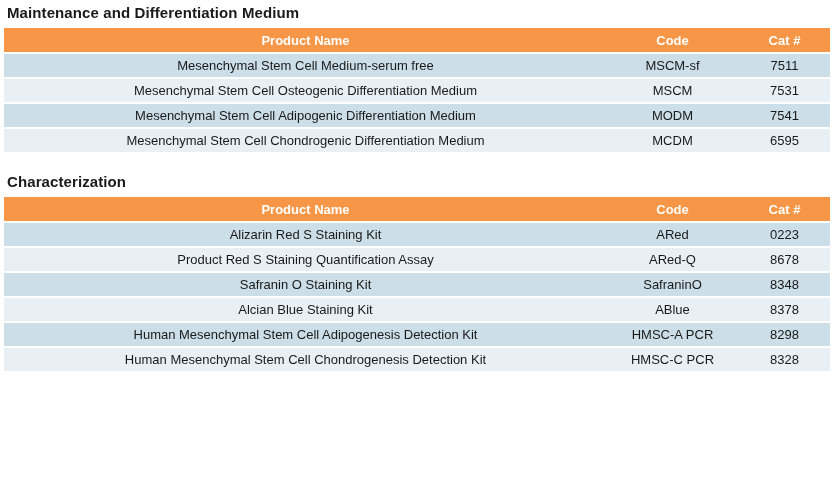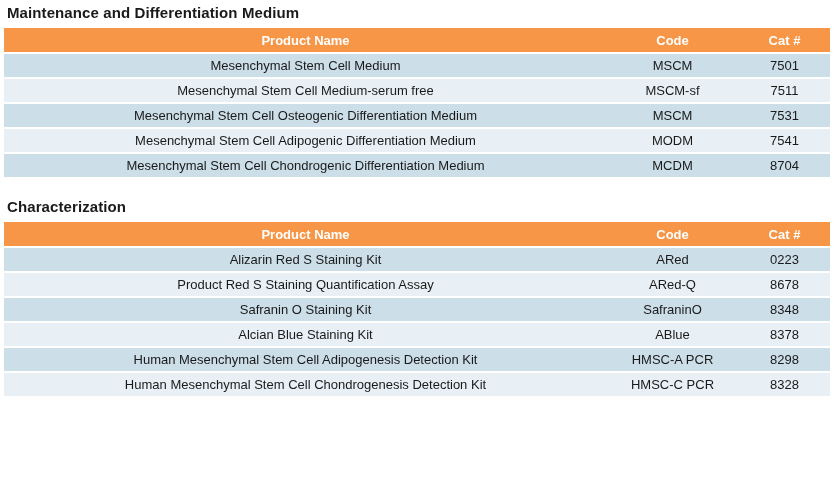--- a/index.html
+++ b/index.html
@@ -77,43 +77,38 @@
       </colgroup>
       <thead>
         <tr>
           <th>Product Name</th>
           <th>Code</th>
           <th>Cat #</th>
         </tr>
       </thead>
       <tbody>
         <tr>
-          <td>Mesenchymal Stem Cell Medium</td>
-          <td>MSCM</td>
-          <td>7501</td>
-        </tr>
-        <tr>
           <td>Mesenchymal Stem Cell Medium-serum free</td>
           <td>MSCM-sf</td>
           <td>7511</td>
         </tr>
         <tr>
           <td>Mesenchymal Stem Cell Osteogenic Differentiation Medium</td>
           <td>MSCM</td>
           <td>7531</td>
         </tr>
         <tr>
           <td>Mesenchymal Stem Cell Adipogenic Differentiation Medium</td>
           <td>MODM</td>
           <td>7541</td>
         </tr>
         <tr>
           <td>Mesenchymal Stem Cell Chondrogenic Differentiation Medium</td>
           <td>MCDM</td>
-          <td>8704</td>
+          <td>6595</td>
         </tr>
       </tbody>
     </table>
   </section>
 
   <section class="product-section">
     <h2 class="section-title">Characterization</h2>
     <table class="product-table">
       <colgroup>
         <col class="col-product">

